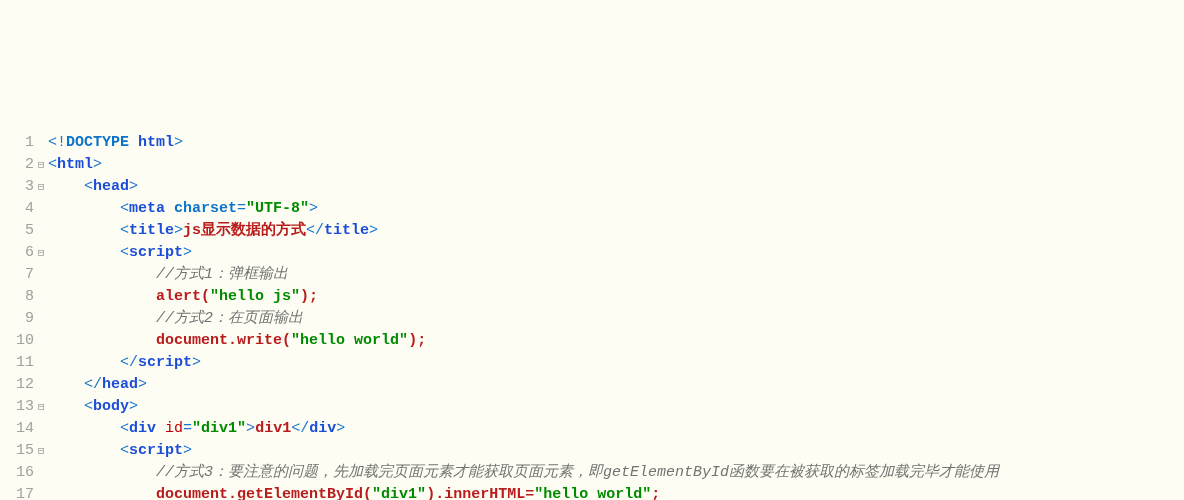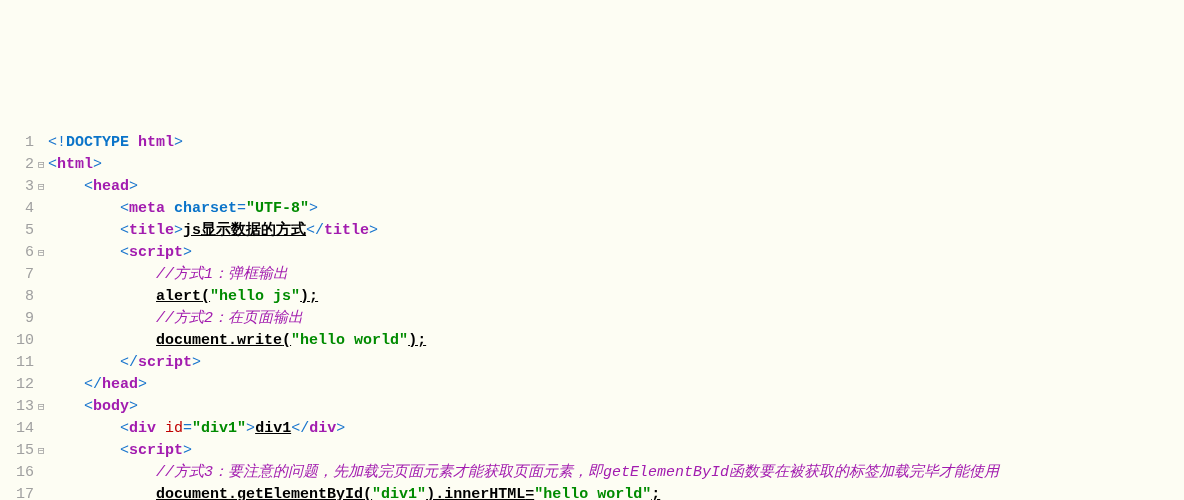--- a/index.html
+++ b/index.html
@@ -31,27 +31,27 @@
     width: 10px;
     color: #a0a0a0;
     flex: 0 0 auto;
     font-size: 11px;
     user-select: none;
   }
   .src {
     flex: 1 1 auto;
   }
   .kw { color: #0b74c9; font-weight: bold; text-align: right; }     
-  .tag { color: #a21caf; font-weight: bold; }    
+  .tag { color: #1d4ed8; font-weight: bold; }    
   .angle { color: #1874cd; }
   .attr { color: #c00000; font-weight: normal; }   
   .val { color: #008b00; font-weight: bold; }       
   .str { color: #008b00; font-weight: bold; }    
-  .cmt { color: #a21caf; font-style: italic; }
-  .plain { color: #000000; font-weight: bold; text-decoration: underline; }
+  .cmt { color: #737373; font-style: italic; }
+  .plain { color: #b91c1c; font-weight: bold; }
 </style>
 </head>
 <body>
 
 
 
 <div class="code-area" id="code-root">
   
 <div class="line"><span class="gutter">1</span><span class="fold"> </span><span class="src"><span></span><span class="angle">&lt;!</span><span class="kw">DOCTYPE</span><span class="angle"> </span><span class="tag">html</span><span class="angle">&gt;</span></span></div><div class="line"><span class="gutter">2</span><span class="fold">⊟</span><span class="src"><span></span><span class="angle">&lt;</span><span class="tag">html</span><span class="angle">&gt;</span></span></div><div class="line"><span class="gutter">3</span><span class="fold">⊟</span><span class="src"><span>    </span><span class="angle">&lt;</span><span class="tag">head</span><span class="angle">&gt;</span></span></div><div class="line"><span class="gutter">4</span><span class="fold"> </span><span class="src"><span>        </span><span class="angle">&lt;</span><span class="tag">meta</span><span class="angle"> </span><span class="kw">charset</span><span class="angle">=</span><span class="val">"UTF-8"</span><span class="angle">&gt;</span></span></div><div class="line"><span class="gutter">5</span><span class="fold"> </span><span class="src"><span>        </span><span class="angle">&lt;</span><span class="tag">title</span><span class="angle">&gt;</span><span class="plain">js显示数据的方式</span><span class="angle">&lt;/</span><span class="tag">title</span><span class="angle">&gt;</span></span></div><div class="line"><span class="gutter">6</span><span class="fold">⊟</span><span class="src"><span>        </span><span class="angle">&lt;</span><span class="tag">script</span><span class="angle">&gt;</span></span></div><div class="line"><span class="gutter">7</span><span class="fold"> </span><span class="src"><span>            </span><span class="cmt">//方式1：弹框输出</span></span></div><div class="line"><span class="gutter">8</span><span class="fold"> </span><span class="src"><span>            </span><span class="plain">alert</span><span class="plain">(</span><span class="str">"hello js"</span><span class="plain">);</span></span></div><div class="line"><span class="gutter">9</span><span class="fold"> </span><span class="src"><span>            </span><span class="cmt">//方式2：在页面输出</span></span></div><div class="line"><span class="gutter">10</span><span class="fold"> </span><span class="src"><span>            </span><span class="plain">document</span><span class="plain">.</span><span class="plain">write</span><span class="plain">(</span><span class="str">"hello world"</span><span class="plain">);</span></span></div><div class="line"><span class="gutter">11</span><span class="fold"> </span><span class="src"><span>        </span><span class="angle">&lt;/</span><span class="tag">script</span><span class="angle">&gt;</span></span></div><div class="line"><span class="gutter">12</span><span class="fold"> </span><span class="src"><span>    </span><span class="angle">&lt;/</span><span class="tag">head</span><span class="angle">&gt;</span></span></div><div class="line"><span class="gutter">13</span><span class="fold">⊟</span><span class="src"><span>    </span><span class="angle">&lt;</span><span class="tag">body</span><span class="angle">&gt;</span></span></div><div class="line"><span class="gutter">14</span><span class="fold"> </span><span class="src"><span>        </span><span class="angle">&lt;</span><span class="tag">div</span><span class="angle"> </span><span class="attr">id</span><span class="angle">=</span><span class="val">"div1"</span><span class="angle">&gt;</span><span class="plain">div1</span><span class="angle">&lt;/</span><span class="tag">div</span><span class="angle">&gt;</span></span></div><div class="line"><span class="gutter">15</span><span class="fold">⊟</span><span class="src"><span>        </span><span class="angle">&lt;</span><span class="tag">script</span><span class="angle">&gt;</span></span></div><div class="line"><span class="gutter">16</span><span class="fold"> </span><span class="src"><span>            </span><span class="cmt">//方式3：要注意的问题，先加载完页面元素才能获取页面元素，即getElementById函数要在被获取的标签加载完毕才能使用</span></span></div><div class="line"><span class="gutter">17</span><span class="fold"> </span><span class="src"><span>            </span><span class="plain">document</span><span class="plain">.</span><span class="plain">getElementById</span><span class="plain">(</span><span class="str">"div1"</span><span class="plain">).</span><span class="plain">innerHTML</span><span class="plain">=</span><span class="str">"hello world"</span><span class="plain">;</span></span></div></div>
 

